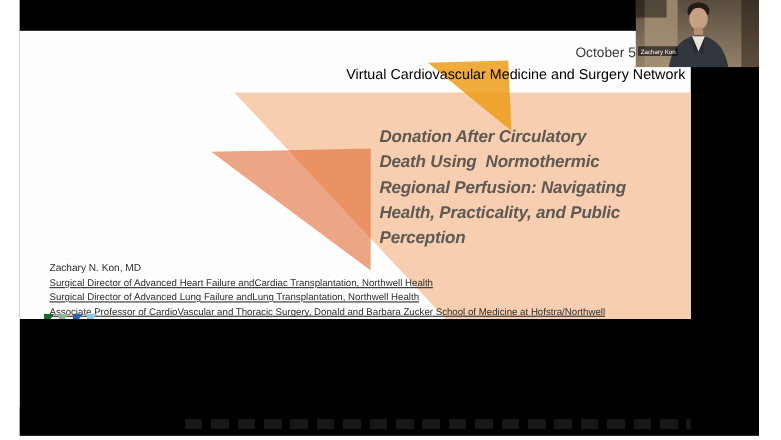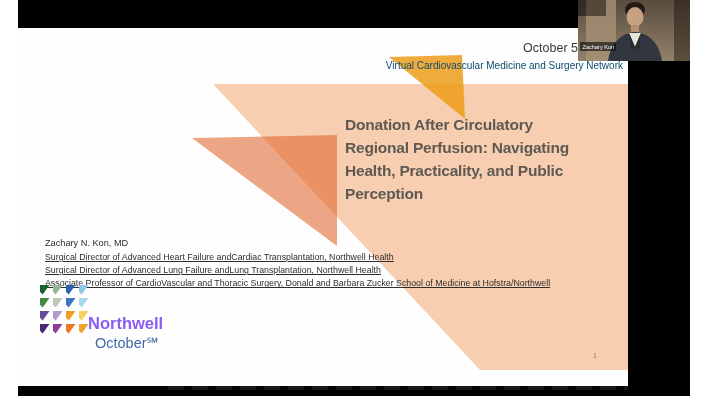--- a/index.html
+++ b/index.html
@@ -9,33 +9,33 @@
   }
   .video-frame{position:absolute;left:18px;top:0;width:672px;height:396px;background:#000;}
   .letterbox{position:absolute;background:#000;}
   .lb-top{left:0;top:0;width:672px;height:28px;}
   .lb-bottom{left:0;top:370px;width:672px;height:26px;}
   .lb-right{left:610px;top:28px;width:62px;height:342px;}
   .bottom-dashes{
     position:absolute;left:150px;top:381px;width:460px;height:9px;
     background:repeating-linear-gradient(90deg,#181818 0 16px,#000 16px 24px);
   }
-  .slide{position:absolute;left:0;top:28px;width:610px;height:358px;background:#fefefe;overflow:hidden;}
+  .slide{position:absolute;left:0;top:28px;width:610px;height:262px;background:#fefefe;overflow:hidden;}
   .shapes{position:absolute;left:0;top:0;width:610px;height:342px;}
   .date-line{
     position:absolute;top:13px;right:50px;font-size:12.5px;color:#3b3b3b;white-space:pre;
   }
   .event-line{
-    position:absolute;top:32px;right:5px;font-size:10px;color:#0c4a6e;white-space:pre;
+    position:absolute;top:32px;right:5px;font-size:13px;color:#000000;white-space:pre;
   }
   .title{
     position:absolute;left:327px;top:85px;width:270px;
     font-size:15.5px;font-weight:bold;line-height:23px;color:#5e5953;letter-spacing:-0.2px;
   }
-  .title div{white-space:pre;}
+  .title div{white-space:pre;font-style:italic;}
   .presenter-name{
     position:absolute;left:27px;top:210px;font-size:9.2px;color:#2e2e2e;white-space:pre;
   }
   .presenter-roles{
     position:absolute;left:27px;top:223px;font-size:8.8px;line-height:13.2px;color:#2e2e2e;text-decoration:underline;
   }
   .presenter-roles div{white-space:pre;}
   .logo{position:absolute;left:22px;top:257px;width:180px;height:66px;}
   .logo-grid{
     position:absolute;left:0;top:0;width:52px;height:52px;
@@ -68,20 +68,21 @@
       <polygon points="195,56 610,56 610,342 462,342" fill="#f7cfb0"></polygon>
       <polygon points="174,110 319,107 319,218" fill="rgba(224,101,44,0.58)"></polygon>
       <polygon points="371,29 444,27 447,91" fill="rgba(236,154,18,0.82)"></polygon>
     </svg>
 
     <div class="date-line">October 5</div>
     <div class="event-line">Virtual Cardiovascular Medicine and Surgery Network</div>
 
     <div class="title">
         <div>Donation After Circulatory</div>
+        <div>Death Using  Normothermic</div>
         <div>Regional Perfusion: Navigating</div>
         <div>Health, Practicality, and Public</div>
         <div>Perception</div>
       </div>
 
     <div class="presenter-name">Zachary N. Kon, MD</div>
     <div class="presenter-roles">
         <div>Surgical Director of Advanced Heart Failure andCardiac Transplantation, Northwell Health</div>
         <div>Surgical Director of Advanced Lung Failure andLung Transplantation, Northwell Health</div>
         <div>Associate Professor of CardioVascular and Thoracic Surgery, Donald and Barbara Zucker School of Medicine at Hofstra/Northwell</div>

